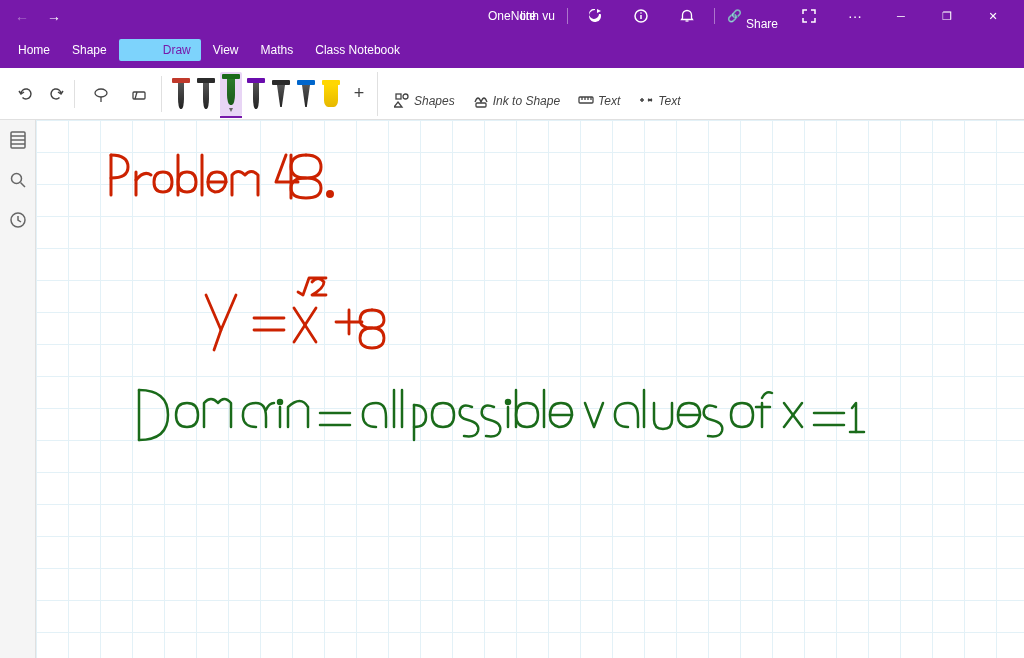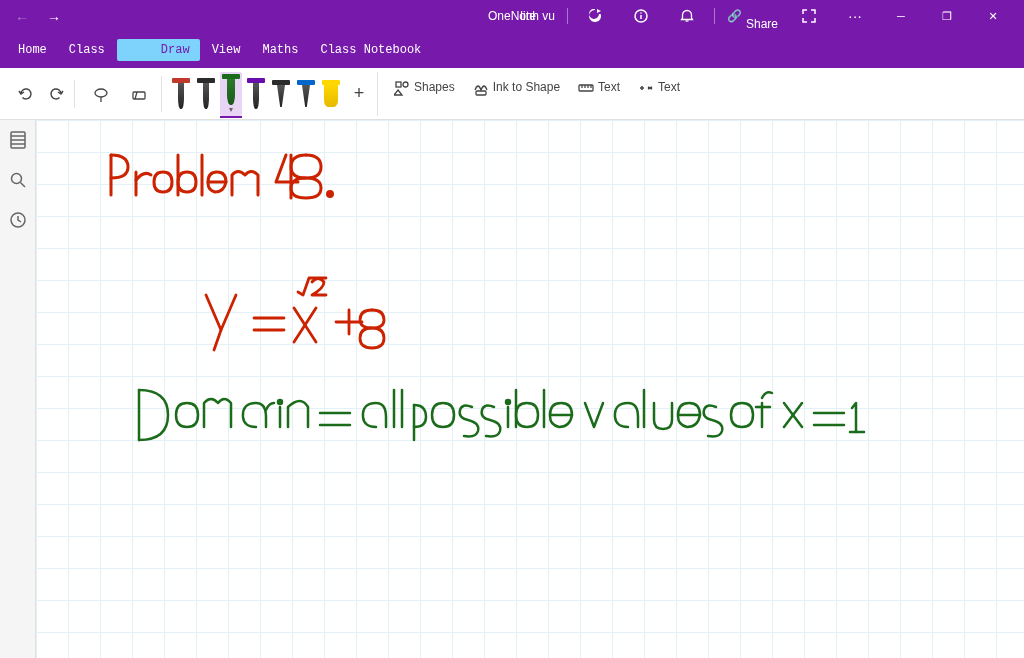--- a/index.html
+++ b/index.html
@@ -31,43 +31,43 @@
       align-items: center;
       padding: 0 8px;
       gap: 2px;
     }
     .menu-item {
       padding: 4px 10px;
       font-size: 12px;
       color: white;
       cursor: pointer;
       border-radius: 2px;
-      font-family: Liberation Mono, monospace;
     }
     .menu-item.active { background: #7dd3fc; color: #7719aa; font-weight: 500; padding-left: 44px; }
 
     
     #toolbar {
       height: 52px;
       background: white;
       border-bottom: 1px solid #e0e0e0;
       display: flex;
       align-items: center;
       padding: 4px 8px;
       gap: 4px;
     }
     .toolbar-group { display: flex; align-items: center; gap: 2px; padding: 0 4px; border-right: 1px solid #e0e0e0; }
     .toolbar-group:last-child { border-right: none; }
 
     
     .tool-text-btn {
-      display: flex; align-items: flex-start; gap: 4px;
+      display: flex; align-items: flex-end; gap: 4px;
       padding: 4px 8px; height: 36px;
       cursor: pointer; border-radius: 2px; font-size: 12px; color: #444;
       white-space: nowrap;
+      font-style: italic;
     }
     .icon-btn { width: 28px; height: 28px; display: flex; align-items: center; justify-content: center; cursor: pointer; border-radius: 2px; }
 
     
     #sidebar {
       position: absolute;
       left: 0; top: 120px;
       width: 36px;
       height: calc(658px - 120px);
       background: #f5f5f5;
@@ -185,21 +185,21 @@
     </div>
     <div class="title-btn" style="font-size:14px;">···</div>
     <div class="title-btn">─</div>
     <div class="title-btn">❐</div>
     <div class="title-btn close">✕</div>
   </div>
 </div>
 
 <div id="menubar">
   <div class="menu-item">Home</div>
-  <div class="menu-item">Class</div>
+  <div class="menu-item">Shape</div>
   <div class="menu-item active">Draw</div>
   <div class="menu-item">View</div>
   <div class="menu-item">Maths</div>
   <div class="menu-item">Class Notebook</div>
 </div>
 
 <div id="toolbar">
 
   <div class="toolbar-group">
     <div class="icon-btn">

